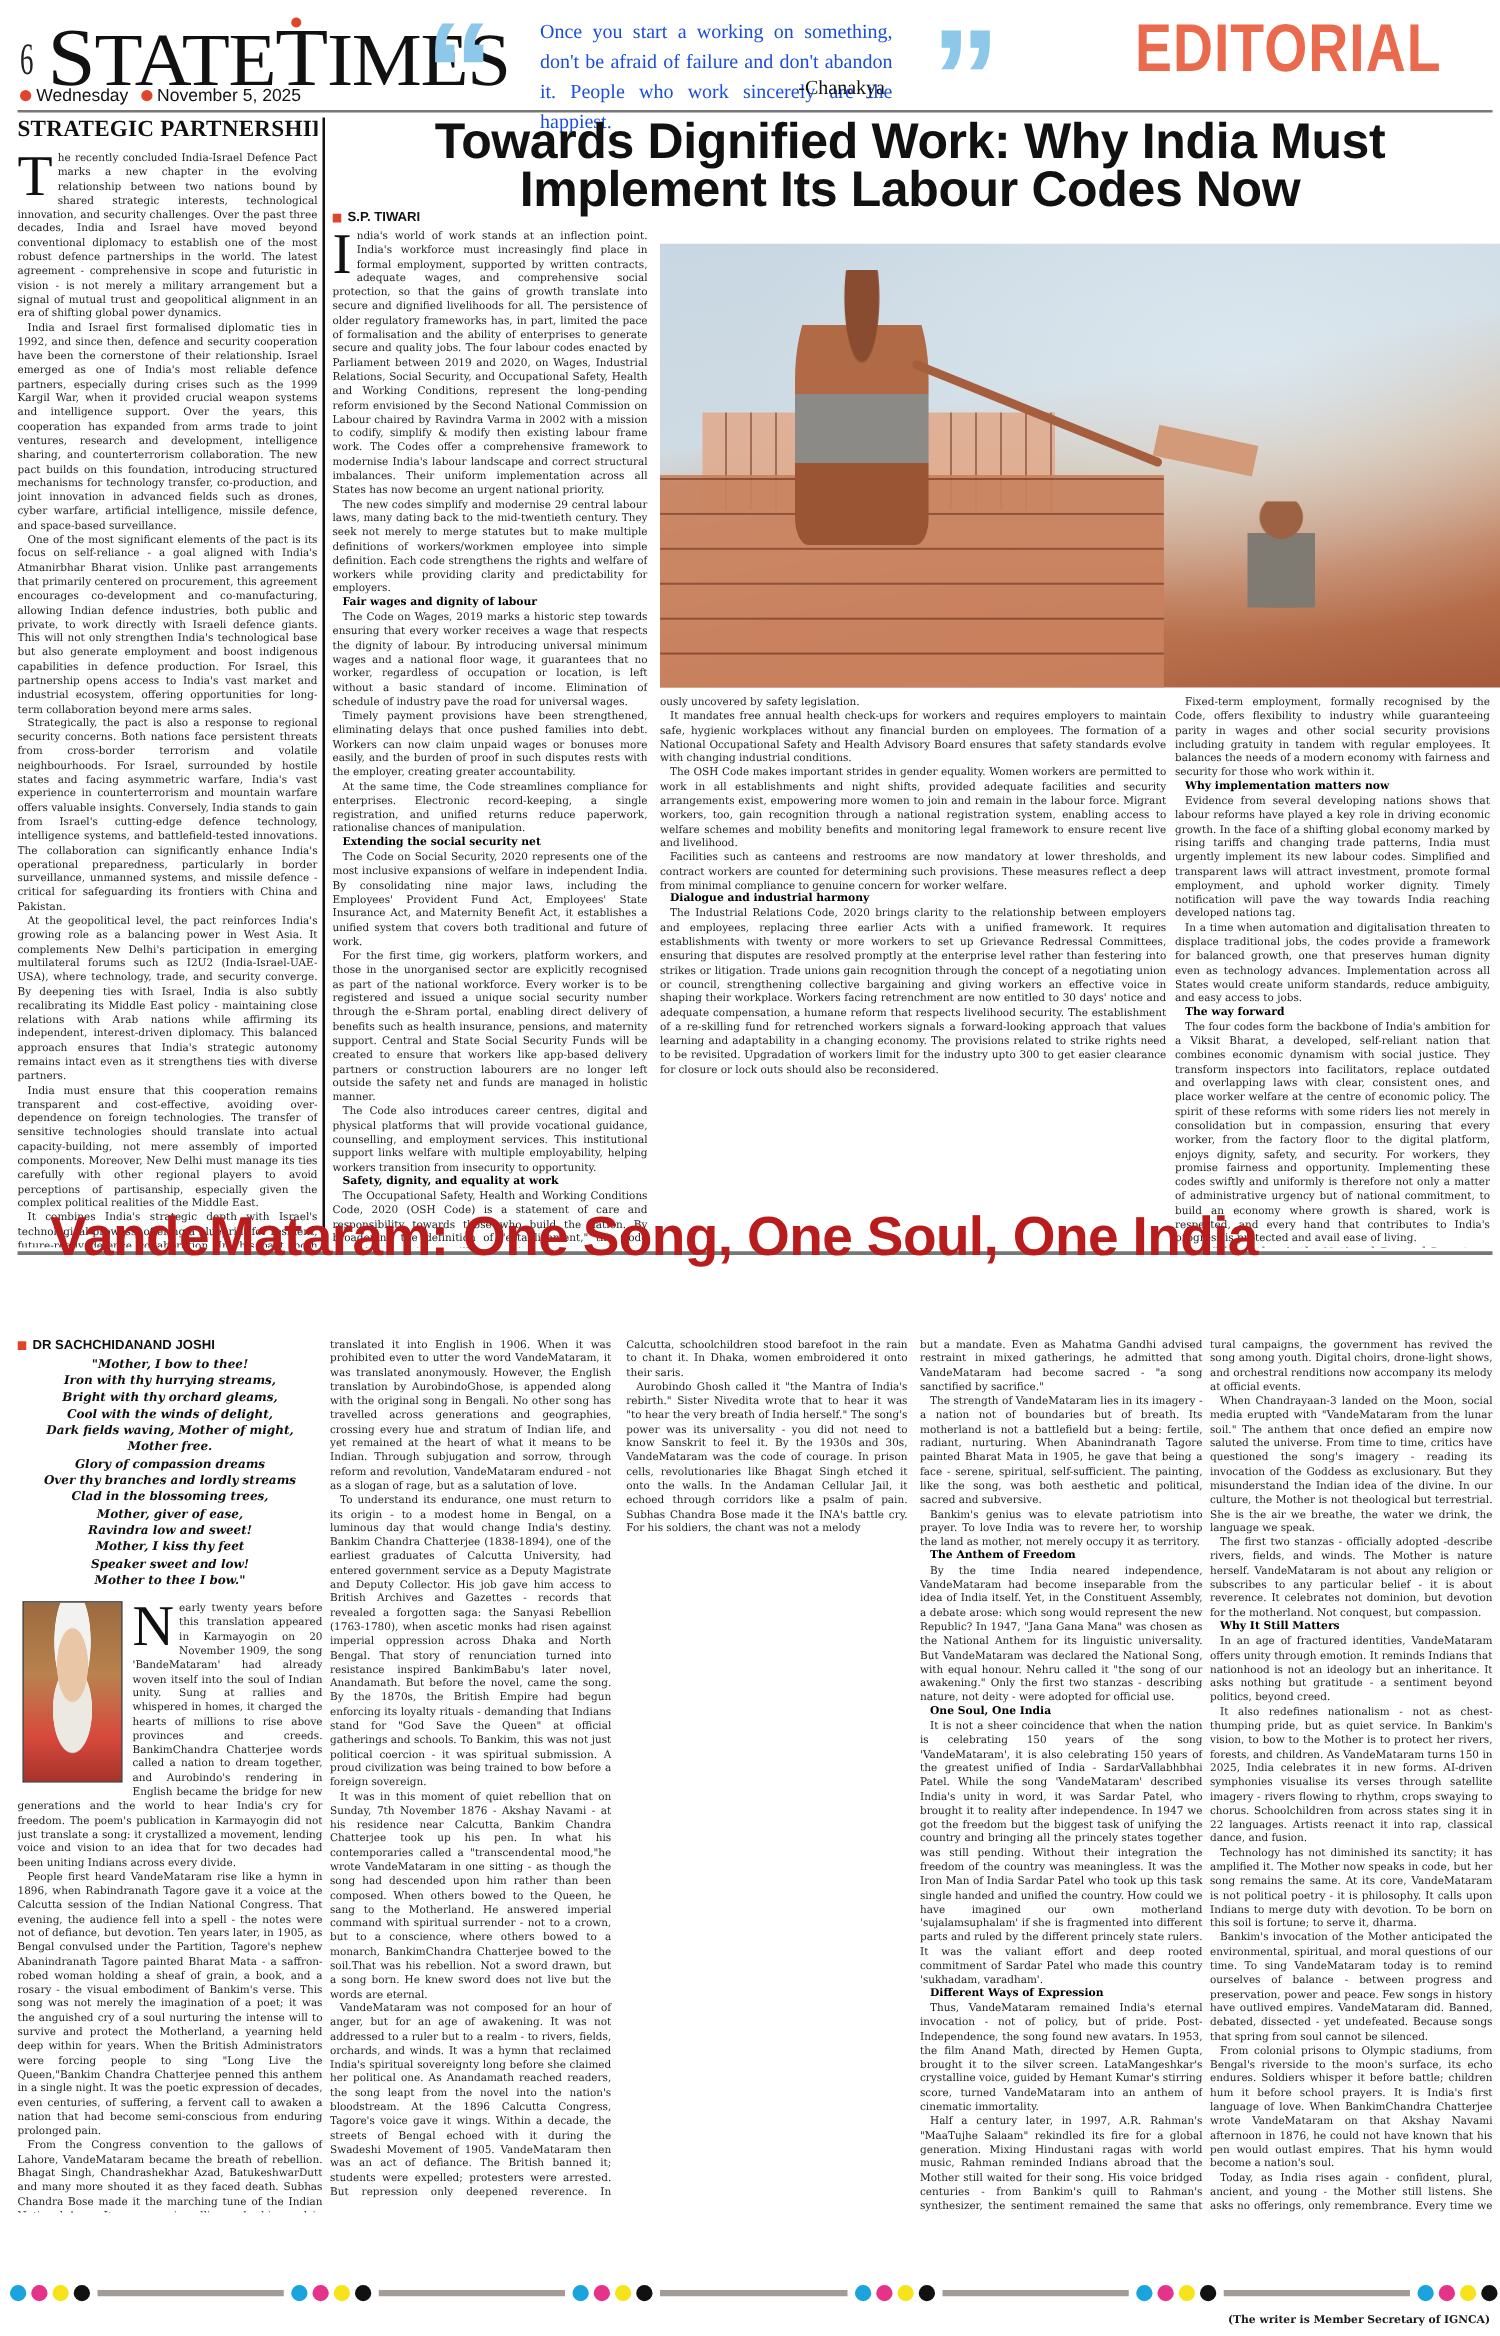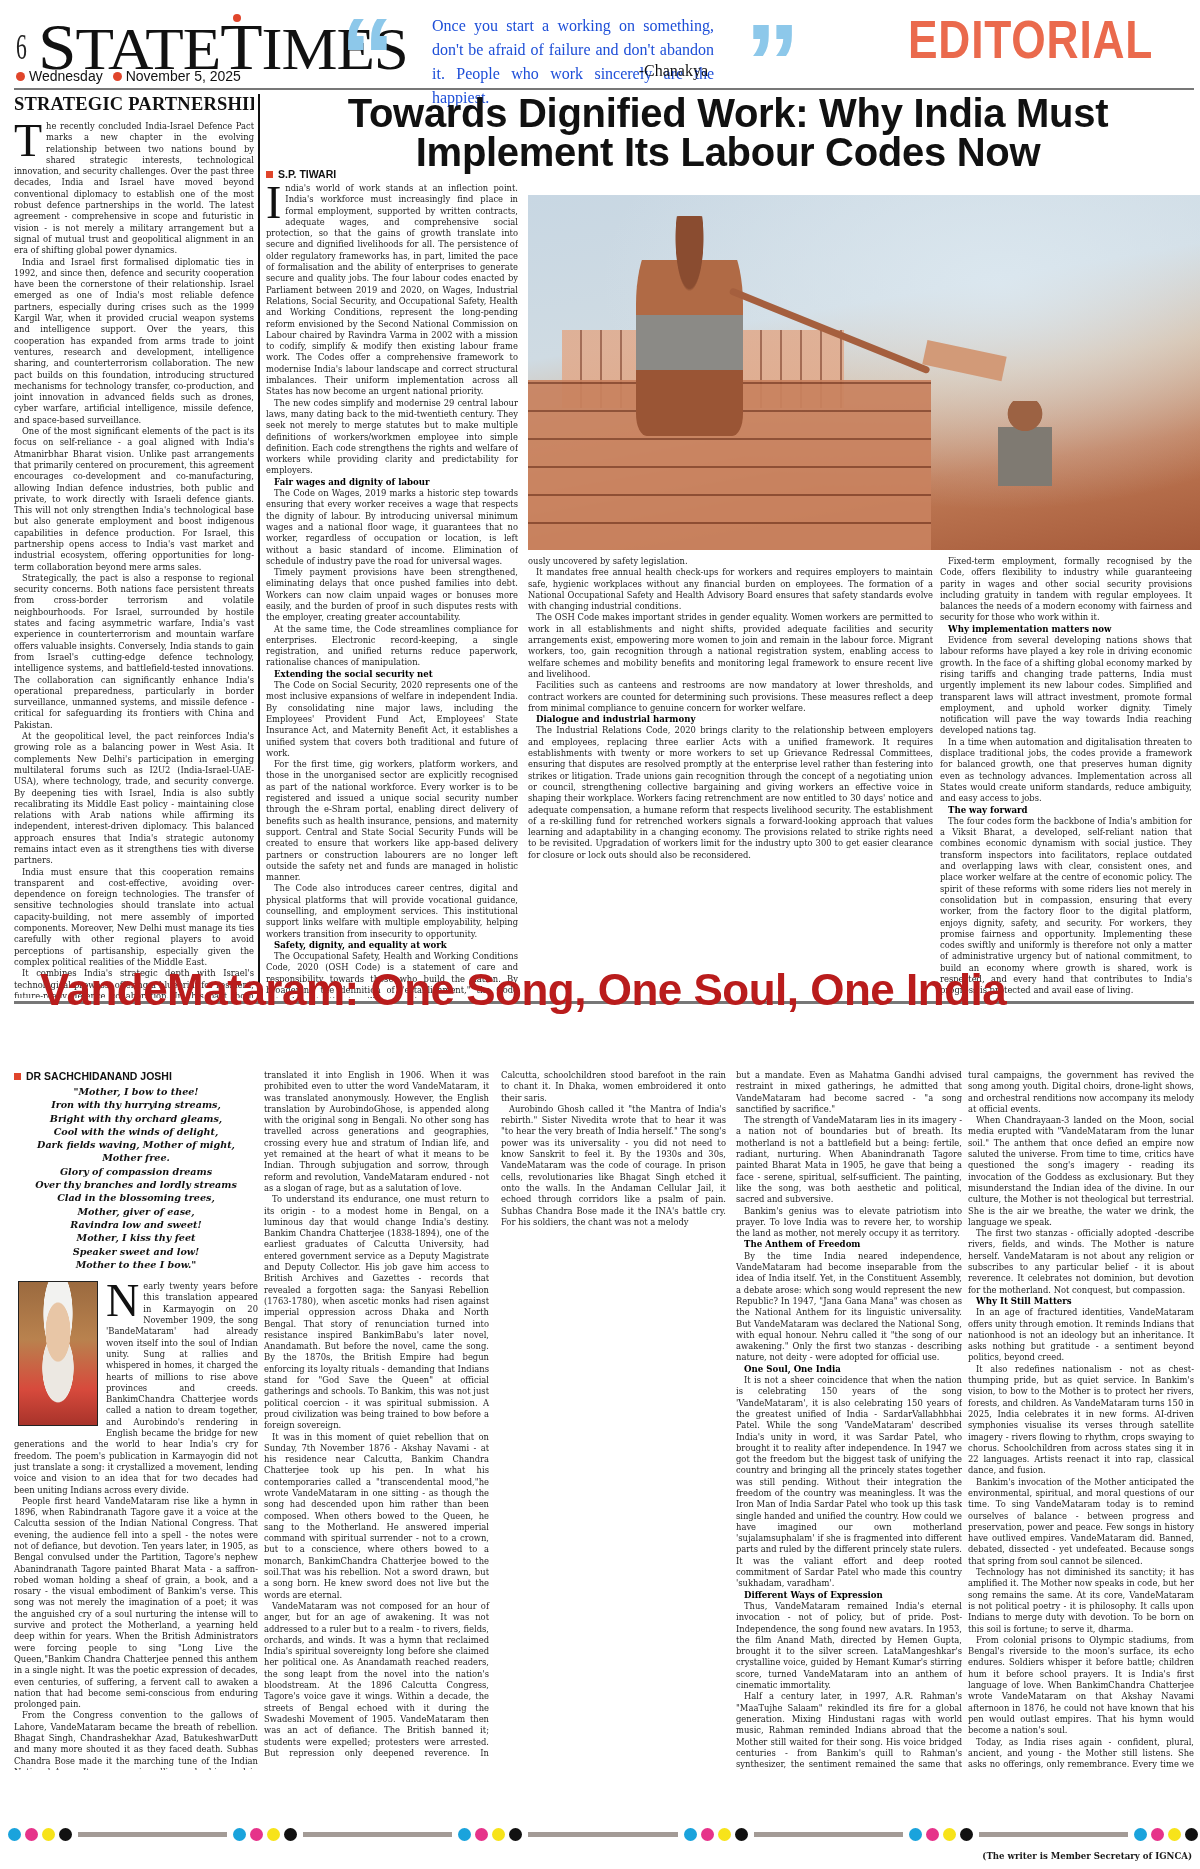--- a/index.html
+++ b/index.html
@@ -236,22 +236,22 @@
     </div>
 </section>
 <section class="a2c5">
   <div class="body-text" id="a2c4-body">
       <p style="text-indent: 0px;">tural campaigns, the government has revived the song among youth. Digital choirs, drone-light shows, and orchestral renditions now accompany its melody at official events.</p>
       <p>When Chandrayaan-3 landed on the Moon, social media erupted with "VandeMataram from the lunar soil." The anthem that once defied an empire now saluted the universe. From time to time, critics have questioned the song's imagery - reading its invocation of the Goddess as exclusionary. But they misunderstand the Indian idea of the divine. In our culture, the Mother is not theological but terrestrial. She is the air we breathe, the water we drink, the language we speak.</p>
       <p>The first two stanzas - officially adopted -describe rivers, fields, and winds. The Mother is nature herself. VandeMataram is not about any religion or subscribes to any particular belief - it is about reverence. It celebrates not dominion, but devotion for the motherland. Not conquest, but compassion.</p>
       <div class="subhead">Why It Still Matters</div>
       <p>In an age of fractured identities, VandeMataram offers unity through emotion. It reminds Indians that nationhood is not an ideology but an inheritance. It asks nothing but gratitude - a sentiment beyond politics, beyond creed.</p>
       <p>It also redefines nationalism - not as chest-thumping pride, but as quiet service. In Bankim's vision, to bow to the Mother is to protect her rivers, forests, and children. As VandeMataram turns 150 in 2025, India celebrates it in new forms. AI-driven symphonies visualise its verses through satellite imagery - rivers flowing to rhythm, crops swaying to chorus. Schoolchildren from across states sing it in 22 languages. Artists reenact it into rap, classical dance, and fusion.</p>
+      <p>Technology has not diminished its sanctity; it has amplified it. The Mother now speaks in code, but her song remains the same. At its core, VandeMataram is not political poetry - it is philosophy. It calls upon Indians to merge duty with devotion. To be born on this soil is fortune; to serve it, dharma.</p>
       <p>Bankim's invocation of the Mother anticipated the environmental, spiritual, and moral questions of our time. To sing VandeMataram today is to remind ourselves of balance - between progress and preservation, power and peace. Few songs in history have outlived empires. VandeMataram did. Banned, debated, dissected - yet undefeated. Because songs that spring from soul cannot be silenced.</p>
-      <p>Technology has not diminished its sanctity; it has amplified it. The Mother now speaks in code, but her song remains the same. At its core, VandeMataram is not political poetry - it is philosophy. It calls upon Indians to merge duty with devotion. To be born on this soil is fortune; to serve it, dharma.</p>
       <p>From colonial prisons to Olympic stadiums, from Bengal's riverside to the moon's surface, its echo endures. Soldiers whisper it before battle; children hum it before school prayers. It is India's first language of love. When BankimChandra Chatterjee wrote VandeMataram on that Akshay Navami afternoon in 1876, he could not have known that his pen would outlast empires. That his hymn would become a nation's soul.</p>
       <p>Today, as India rises again - confident, plural, ancient, and young - the Mother still listens. She asks no offerings, only remembrance. Every time we say VandeMataram, we remind ourselves that freedom without gratitude is hollow.</p>
     </div>
 </section>
 <div class="a2-note">(The writer is Member Secretary of IGNCA)</div>
 
 <div class="cmyk-bar" id="cmyk-bar">
     <div class="reg-group">
       <span class="reg-dot" style="background: rgb(26, 163, 220);"></span>
       <span class="reg-dot" style="background: rgb(230, 51, 138);"></span>

